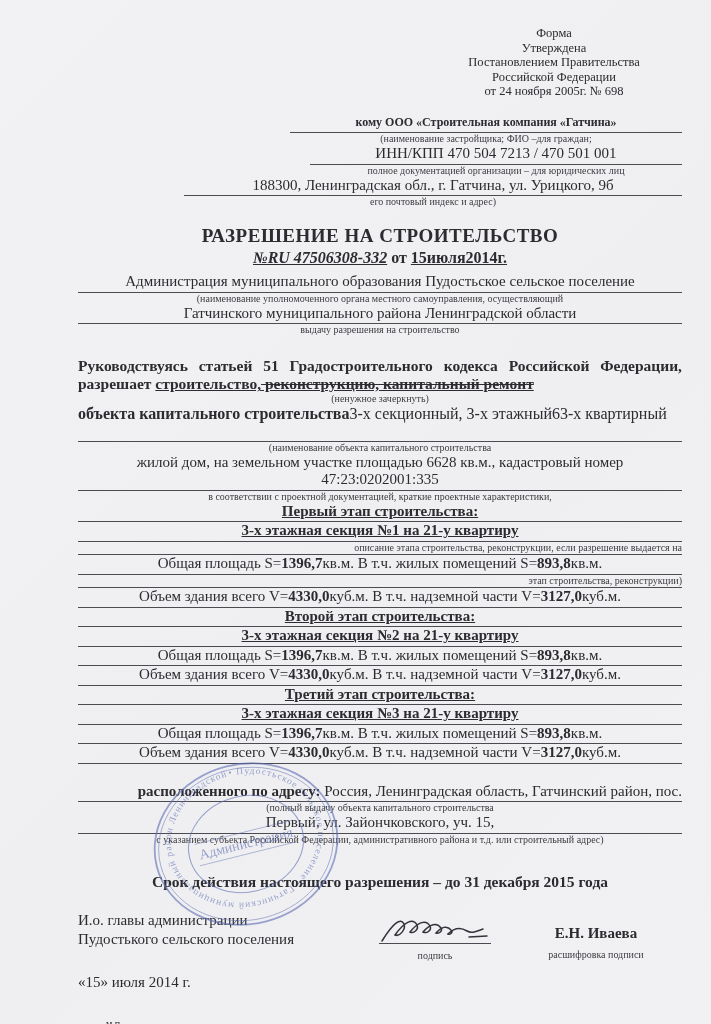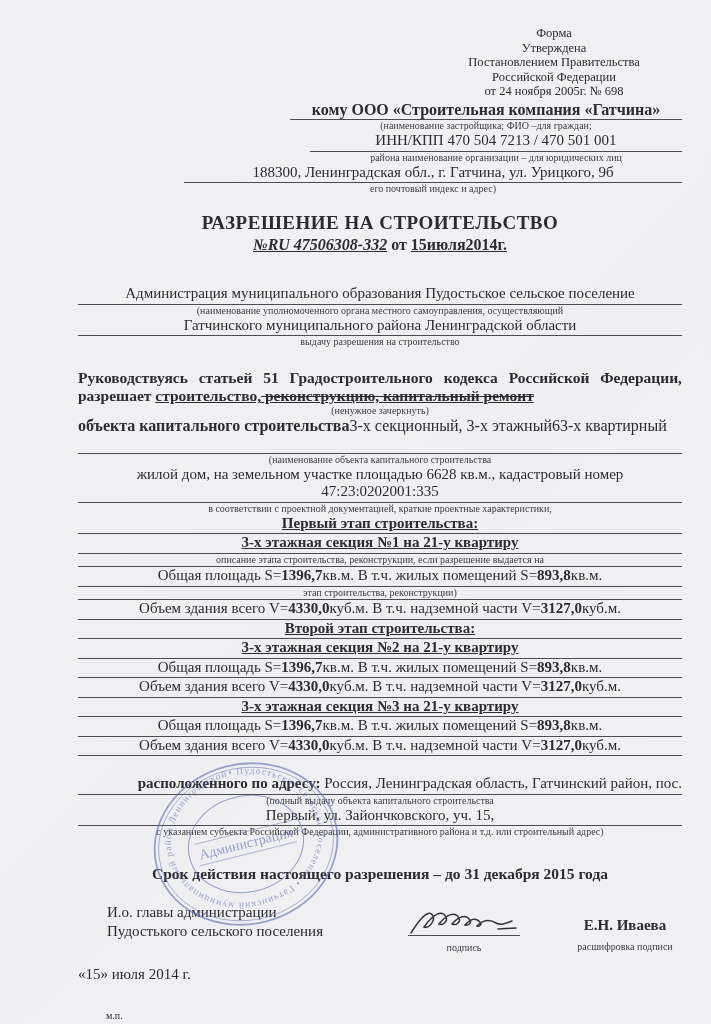--- a/index.html
+++ b/index.html
@@ -12,54 +12,54 @@
     font-family:"Liberation Serif","DejaVu Serif",serif;
     color:#2b2b30;
     overflow:hidden;
   }
   .content{padding:26px 29px 0 78px;}
   
   .form-ref{width:256px;margin-left:auto;text-align:center;font-size:12.5px;line-height:14.6px;}
   
   .row{border-bottom:1px solid #4b4b52;text-align:center;font-size:15px;line-height:17.5px;padding-bottom:1px;}
   .cap{font-size:10px;line-height:12px;text-align:center;color:#3c3c42;}
-  .cap-row{border-bottom:1px solid #4b4b52;font-size:10px;line-height:12.5px;text-align:center;color:#3c3c42;}
-  .addr1{margin-left:212px;margin-top:2px;font-weight:bold;font-size:16px;}
+  .cap-row{border-bottom:1px solid #4b4b52;font-size:10px;line-height:12.5px;text-align:right;color:#3c3c42;}
+  .addr1{margin-left:212px;margin-top:15px;font-weight:bold;font-size:12px;}
   .addr1cap{margin-left:212px;}
   .addr2{margin-left:232px;}
   .addr2cap{margin-left:232px;}
   .addr3{margin-left:106px;}
   .addr3cap{margin-left:106px;}
   
   .doc-title{margin-top:17px;text-align:center;font-weight:bold;font-size:19px;letter-spacing:.5px;}
   .doc-subtitle{margin-top:2px;text-align:center;font-weight:bold;font-size:16px;}
   .doc-subtitle .num{font-style:italic;text-decoration:underline;}
   .doc-subtitle .date{text-decoration:underline;}
   
-  .authority{margin-top:31px;}
+  .authority{margin-top:6px;}
   
   .para{margin-top:21px;font-weight:bold;font-size:15.5px;line-height:18px;}
   .para .l1{text-align:justify;text-align-last:justify;}
   .u{text-decoration:underline;}
   .strike{text-decoration:underline line-through;}
   .obj-row{border-bottom:1px solid #4b4b52;font-size:16px;line-height:17.5px;padding-bottom:18px;}
   .obj-row .lbl{font-weight:bold;}
   
   .stage-title{font-weight:bold;text-align:center;}
   .stage-title span{text-decoration:underline;}
   b.n{font-weight:bold;}
   
   .addr-obj{margin-top:19px;}
   .addr-obj .lbl{font-weight:bold;}
   .addr-obj .row{text-align:right;}
   .addr-obj .row.c{text-align:center;}
   
   .validity{margin-top:27px;font-weight:bold;font-size:15.5px;text-align:center;}
   
-  .sig-grid{display:grid;grid-template-columns:282px 150px 172px;margin-top:20px;font-size:15px;line-height:19px;margin-left:29px;}
+  .sig-grid{display:grid;grid-template-columns:282px 150px 172px;margin-top:20px;font-size:15px;line-height:19px;}
   .sig-line{width:112px;margin:0 auto;border-bottom:1px solid #4b4b52;position:relative;height:32px;}
   .sig-line svg{position:absolute;bottom:-4px;left:0;}
   .sig-cap{font-size:10px;text-align:center;color:#3c3c42;margin-top:2px;}
   .sig-name{font-weight:bold;text-align:center;padding-top:13px;}
   .date-line{margin-top:9px;font-size:15px;}
   .seal-mark{margin-top:27px;margin-left:28px;font-size:10px;}
   
   .stamp{position:absolute;left:148px;top:758px;width:196px;height:172px;opacity:.62;filter:blur(.4px);pointer-events:none;}
 </style>
 </head>
@@ -73,21 +73,21 @@
       <div>Утверждена</div>
       <div>Постановлением Правительства</div>
       <div>Российской Федерации</div>
       <div>от 24 ноября 2005г. № 698</div>
     </div>
 
     <div>
       <div class="row addr1">кому ООО «Строительная компания «Гатчина»</div>
       <div class="cap addr1cap">(наименование застройщика; ФИО –для граждан;</div>
       <div class="row addr2">ИНН/КПП 470 504 7213 / 470 501 001</div>
-      <div class="cap addr2cap">района наименование организации – для юридических лиц</div>
+      <div class="cap addr2cap">полное документацией организации – для юридических лиц</div>
       <div class="row addr3">188300, Ленинградская обл., г. Гатчина, ул. Урицкого, 9б</div>
       <div class="cap addr3cap">его почтовый индекс и адрес)</div>
     </div>
 
     <div class="doc-title">РАЗРЕШЕНИЕ НА СТРОИТЕЛЬСТВО</div>
     <div class="doc-subtitle"><span class="num">№RU 47506308-332</span><span> от </span><span class="date">15июля2014г.</span></div>
 
     <div class="authority">
       <div class="row">Администрация муниципального образования Пудостьское сельское поселение</div>
       <div class="cap">(наименование уполномоченного органа местного самоуправления, осуществляющий</div>
@@ -111,20 +111,21 @@
     <div class="cap-row">описание этапа строительства, реконструкции, если разрешение выдается на</div>
     <div class="row"><span>Общая площадь S=</span><b class="n">1396,7</b><span>кв.м. В т.ч. жилых помещений S=</span><b class="n">893,8</b><span>кв.м.</span></div>
     <div class="cap-row">этап строительства, реконструкции)</div>
     <div class="row"><span>Объем здания всего V=</span><b class="n">4330,0</b><span>куб.м. В т.ч. надземной части V=</span><b class="n">3127,0</b><span>куб.м.</span></div>
 
     <div class="row stage-title"><span>Второй этап строительства:</span></div>
     <div class="row stage-title"><span>3-х этажная секция №2 на 21-у квартиру</span></div>
     <div class="row"><span>Общая площадь S=</span><b class="n">1396,7</b><span>кв.м. В т.ч. жилых помещений S=</span><b class="n">893,8</b><span>кв.м.</span></div>
     <div class="row"><span>Объем здания всего V=</span><b class="n">4330,0</b><span>куб.м. В т.ч. надземной части V=</span><b class="n">3127,0</b><span>куб.м.</span></div>
 
+    <div class="row stage-title"><span>Третий этап строительства:</span></div>
     <div class="row stage-title"><span>3-х этажная секция №3 на 21-у квартиру</span></div>
     <div class="row"><span>Общая площадь S=</span><b class="n">1396,7</b><span>кв.м. В т.ч. жилых помещений S=</span><b class="n">893,8</b><span>кв.м.</span></div>
     <div class="row"><span>Объем здания всего V=</span><b class="n">4330,0</b><span>куб.м. В т.ч. надземной части V=</span><b class="n">3127,0</b><span>куб.м.</span></div>
 
     <div class="addr-obj">
       <div class="row"><span class="lbl">расположенного по адресу: </span><span>Россия, Ленинградская область, Гатчинский район, пос.</span></div>
       <div class="cap">(полный выдачу объекта капитального строительства</div>
       <div class="row c">Первый, ул. Зайончковского, уч. 15,</div>
       <div class="cap">с указанием субъекта Российской Федерации, административного района и т.д. или строительный адрес)</div>
     </div>

